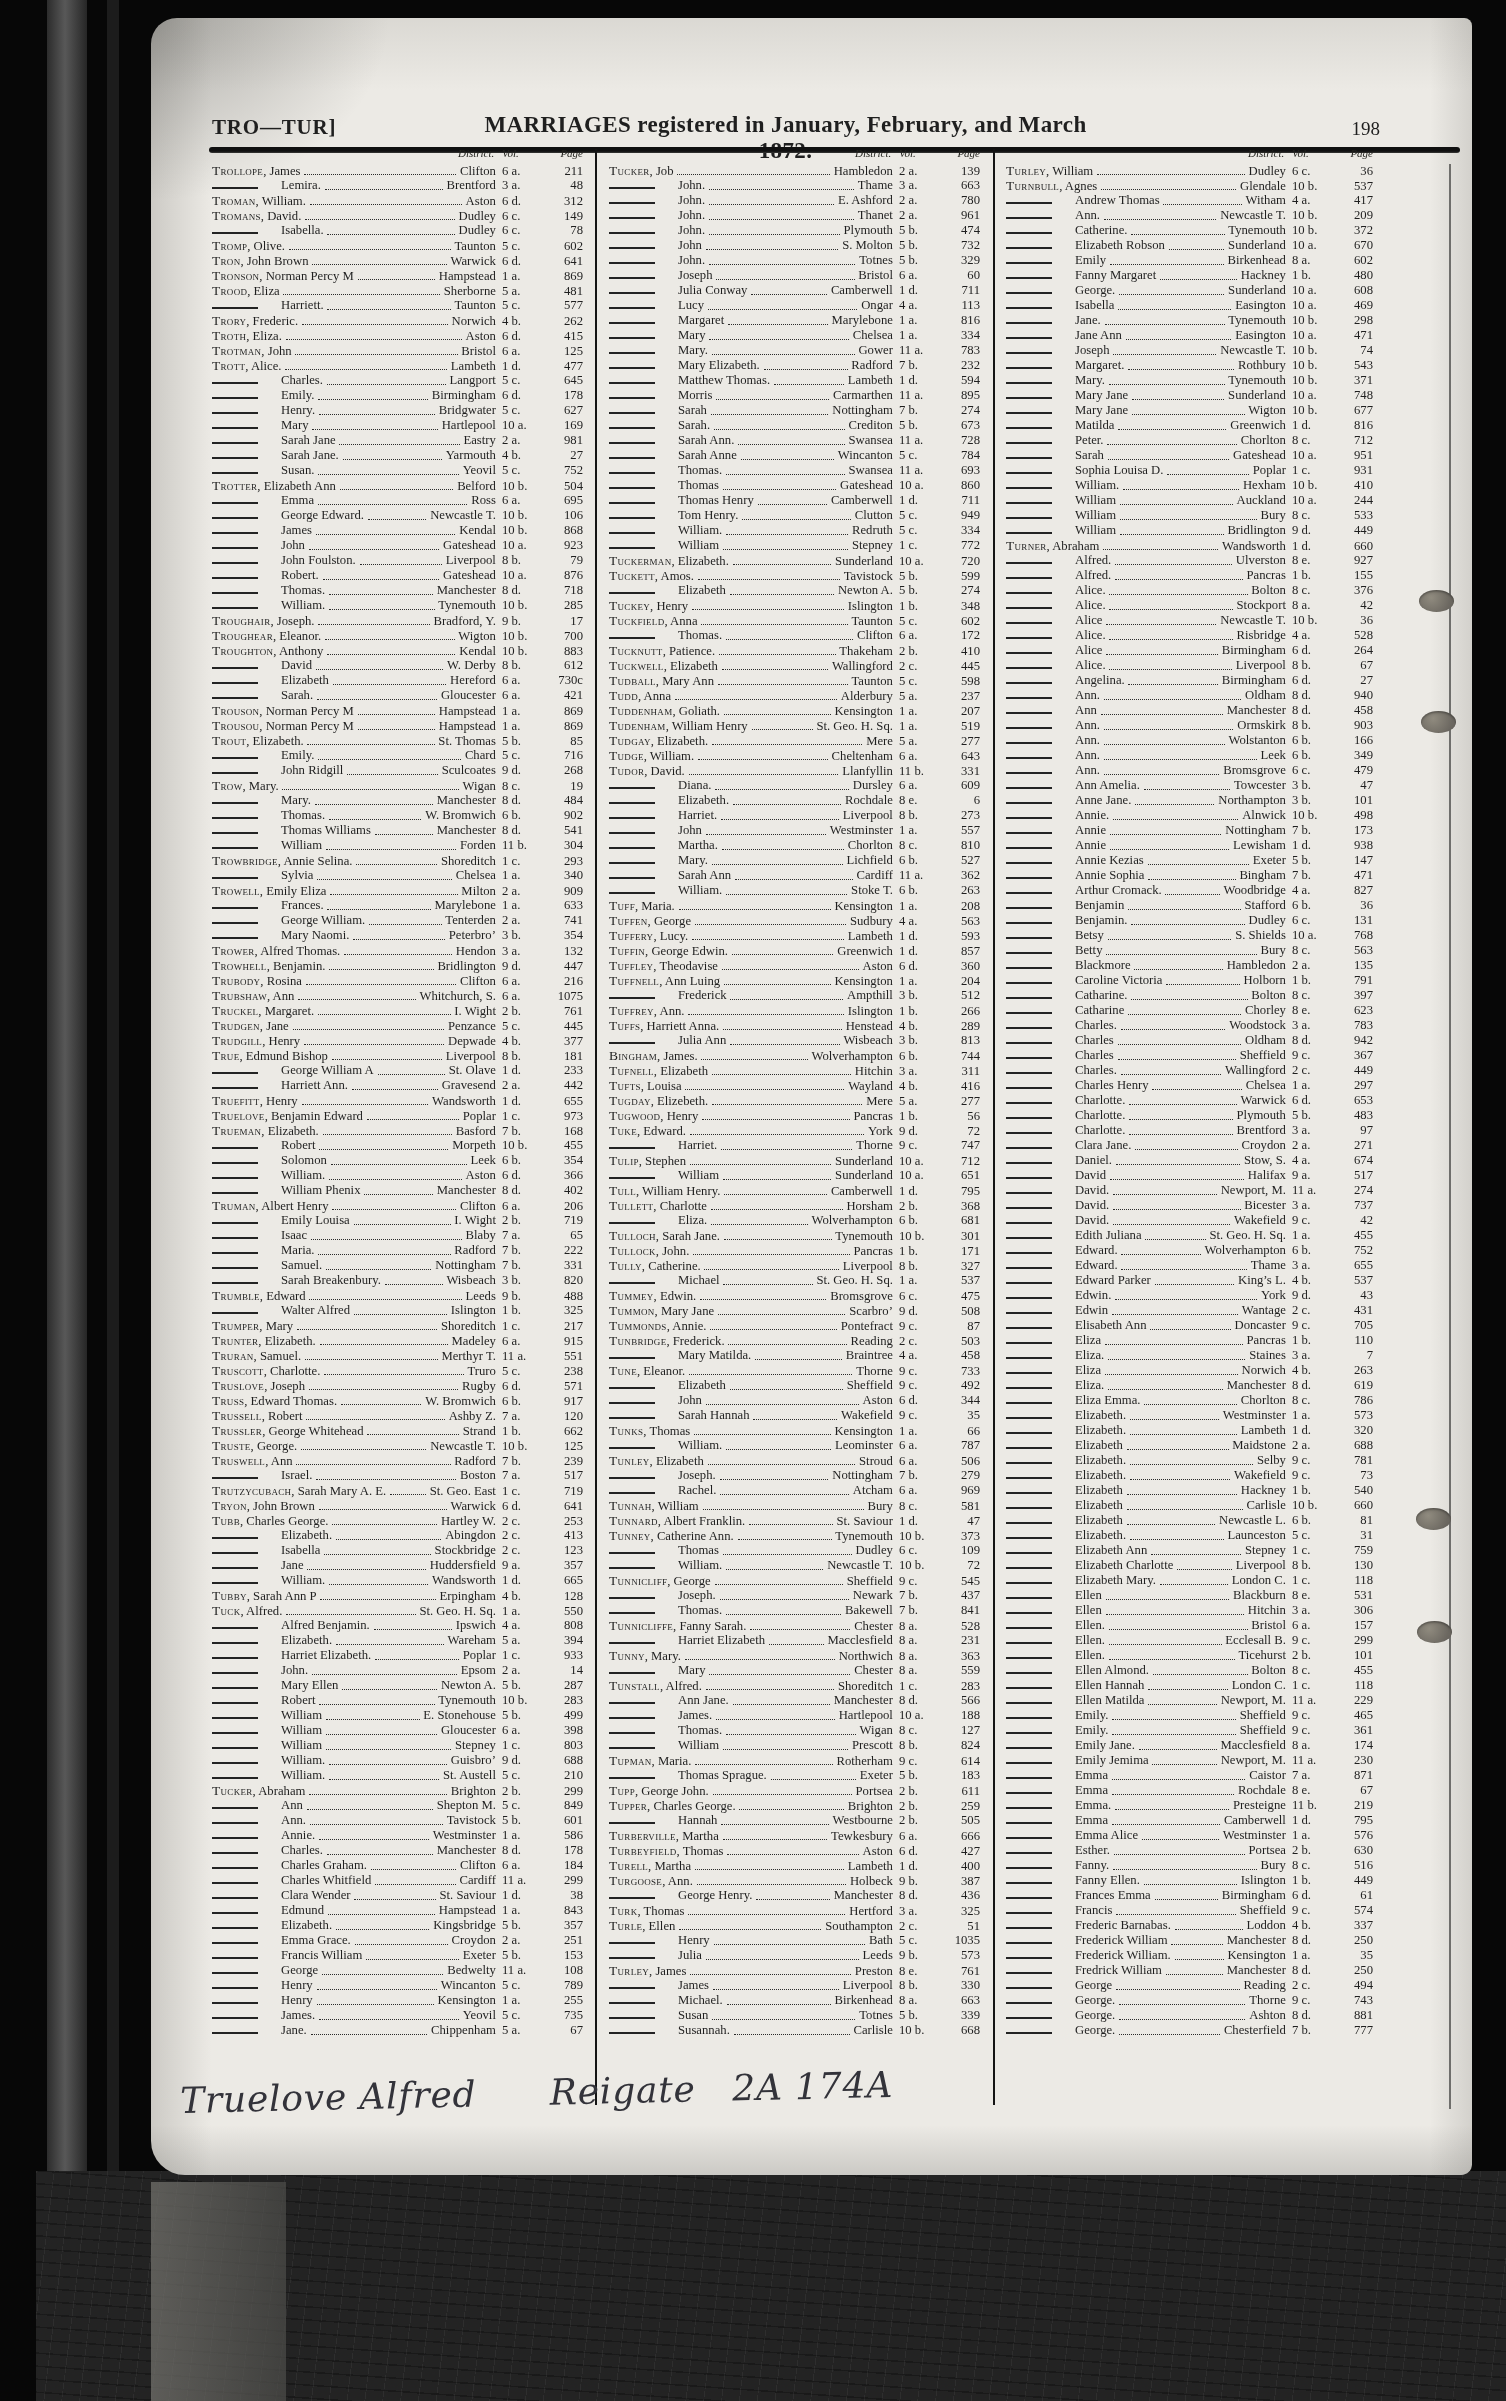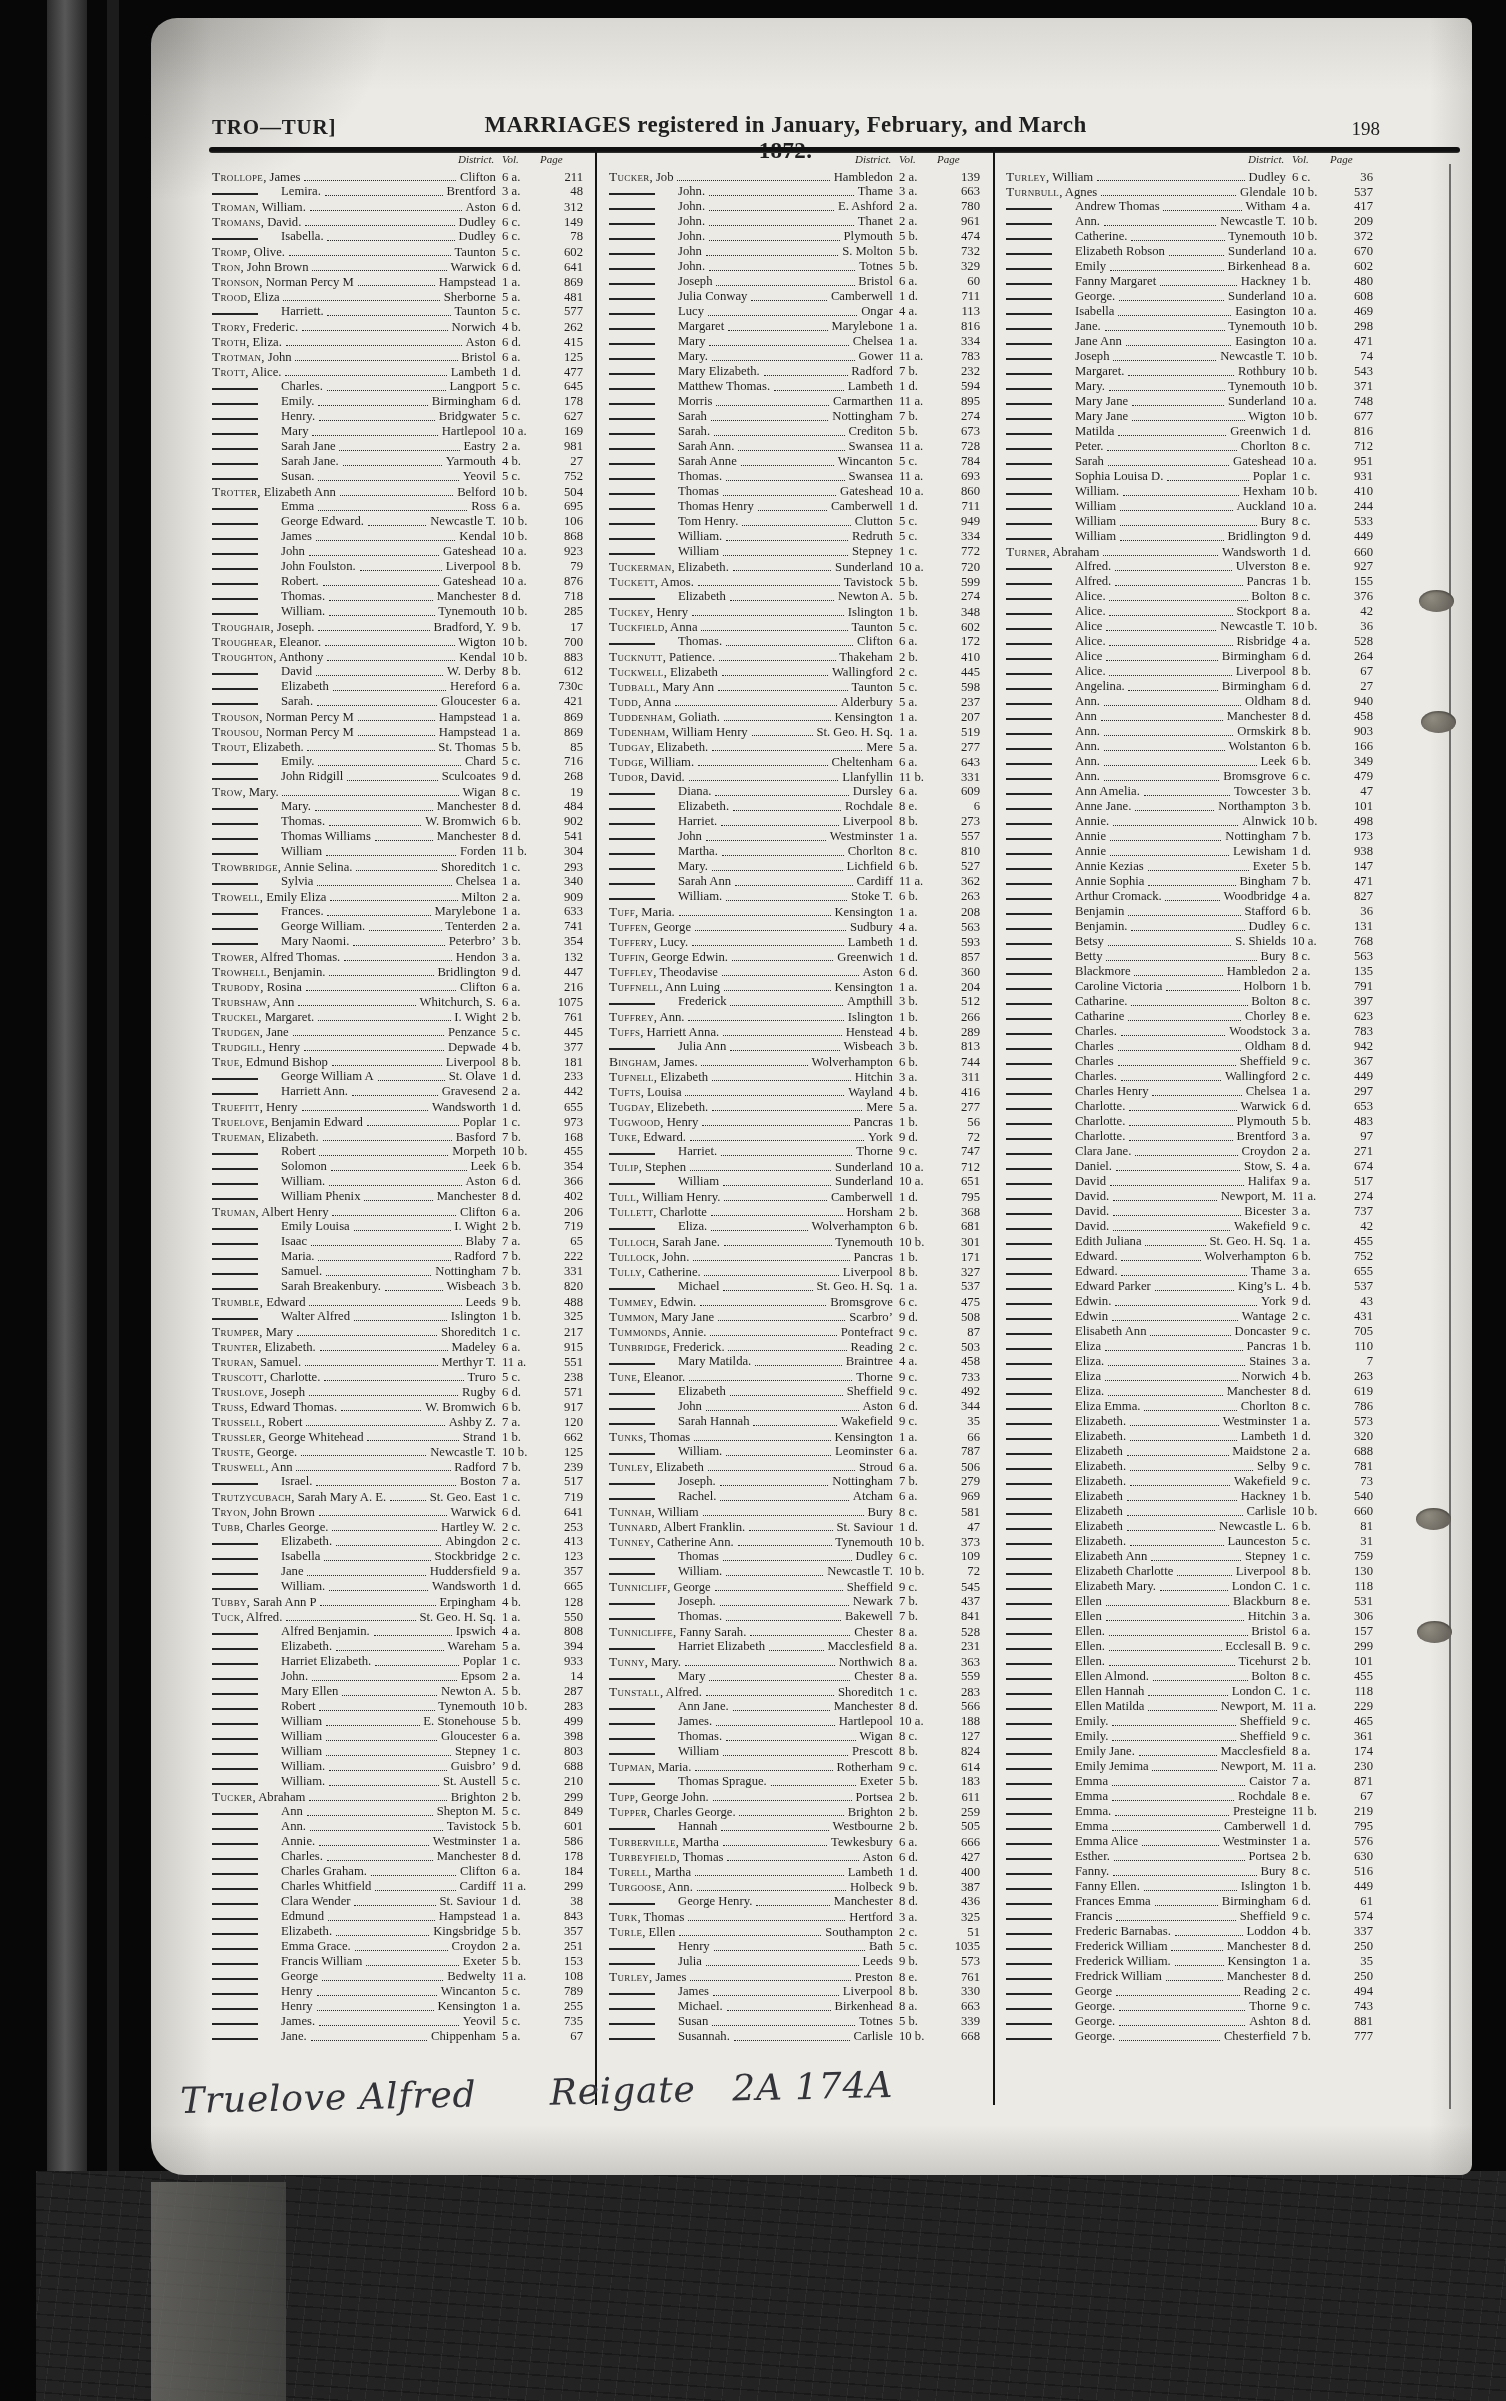--- a/index.html
+++ b/index.html
@@ -36,27 +36,27 @@
   .hdr-left{position:absolute;left:61px;top:97px;font-weight:bold;font-size:21px;letter-spacing:0.8px;}
   .hdr-title{position:absolute;left:331px;top:94px;width:607px;text-align:center;
     font-weight:bold;font-size:23px;letter-spacing:0.4px;}
   .hdr-num{position:absolute;right:92px;top:100px;font-size:19px;}
   .rule{position:absolute;left:58px;top:129px;width:1251px;height:5.4px;
     background:linear-gradient(180deg,#101010 70%,#3a3a38);border-radius:3.1px;}
   .divider{position:absolute;top:131px;width:2.3px;height:1956px;background:#141414;}
   .d1{left:444px;} .d2{left:842px;}
   .edge-line{position:absolute;left:1298px;top:146px;width:1.5px;height:1945px;background:rgba(18,18,18,0.55);}
   
-  .col{position:absolute;top:135px;}
+  .col{position:absolute;top:129px;}
   .c0{left:61px;width:371px;} .c1{left:458px;width:371px;} .c2{left:855px;width:367px;}
   .col-head{display:flex;align-items:baseline;height:15.4px;font-style:italic;font-size:11px;color:#24241f;}
   .col-head .sp{flex:1;}
   .col-head .hd{margin-right:7.7px;}
   .col-head .hv{width:38px;}
-  .col-head .hp{width:43px;}
+  .col-head .hp{width:43px;text-align:right;}
   .row{display:flex;align-items:baseline;height:15px;font-size:12.7px;white-space:nowrap;}
   .nm{flex:0 0 auto;}
   .surname{font-variant:small-caps;font-size:13.5px;letter-spacing:0.3px;}
   .dash{display:inline-block;width:46px;height:9.2px;border-bottom:2px solid #232323;
         color:transparent;overflow:hidden;margin-right:23px;}
   .leader{flex:1 1 0;min-width:0;border-bottom:1.9px dotted #2b2b2b;
           align-self:flex-end;margin:0 3.8px 3.1px 3.8px;height:0;}
   .dist{flex:0 0 auto;margin-right:6.1px;}
   .vol{flex:0 0 38px;}
   .pg{flex:0 0 43px;text-align:right;}

